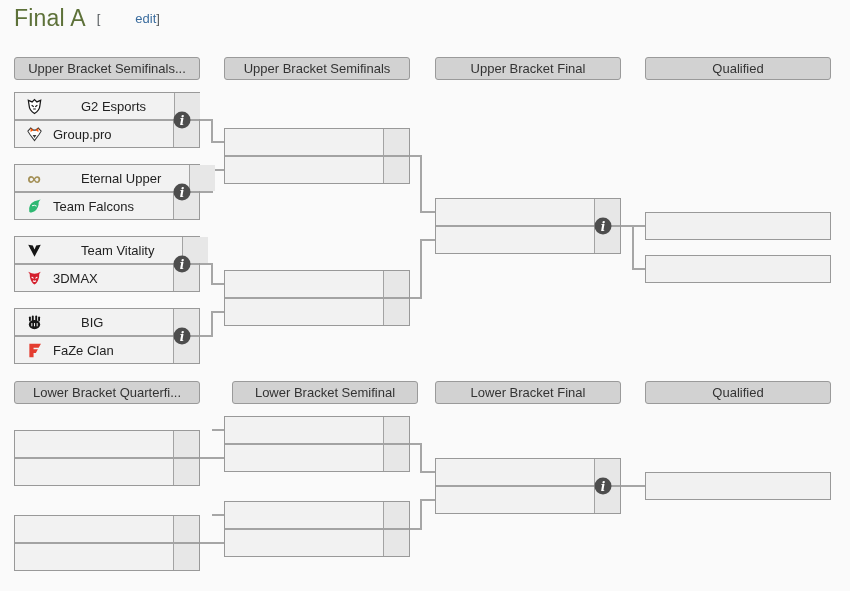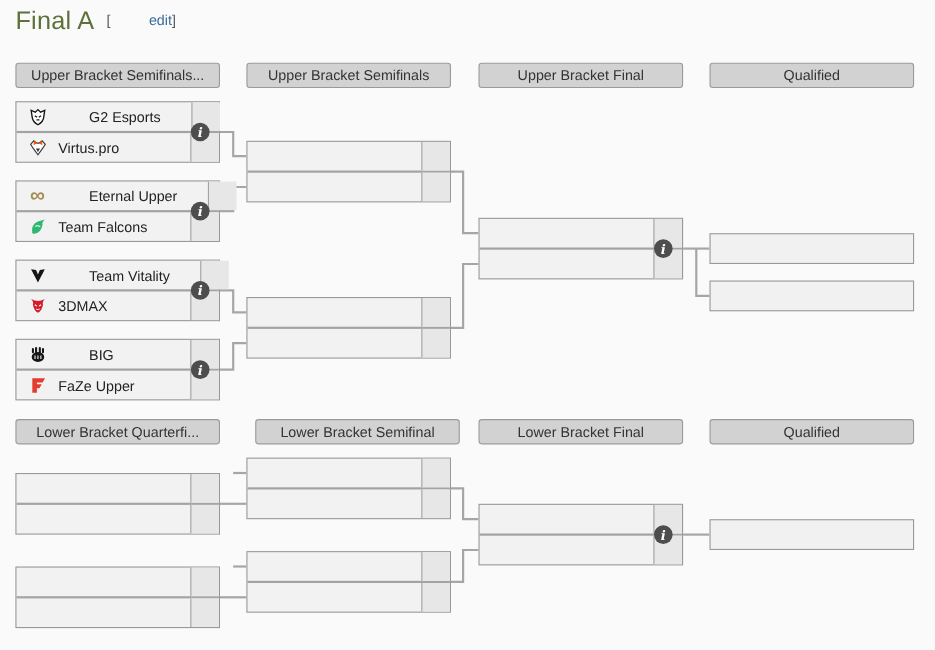--- a/index.html
+++ b/index.html
@@ -107,21 +107,21 @@
     </div>
     <div class="row">
       <span class="logo">
         <svg width="19" height="19" viewBox="0 0 20 20">
             <path d="M3 6.5 L6 3.2 L9 5.4 H11 L14 3.2 L17 6.5 L14.8 10 L10 16.5 L5.2 10 Z" fill="#fff" stroke="#3a3a3a" stroke-width="1.1"></path>
             <path d="M6 3.2 L9 5.4 L5.8 7.4 Z" fill="#ff5400"></path>
             <path d="M14 3.2 L11 5.4 L14.2 7.4 Z" fill="#ff5400"></path>
             <path d="M8 10.6 h4 l-2 3.2 Z" fill="#3a3a3a"></path>
           </svg>
       </span>
-      <span class="tname">Virtus.pro</span>
+      <span class="tname">Group.pro</span>
       <span class="cell"></span>
     </div>
     <span class="info">i</span>
   </div>
 
   <div class="match" style="left:14px;top:164px">
     <div class="row top">
       <span class="logo">
           <span class="glyph">∞</span>
         </span>
@@ -181,21 +181,21 @@
       </span>
       <span class="tname">BIG</span>
       <span class="cell"></span>
     </div>
     <div class="row">
       <span class="logo">
         <svg width="19" height="19" viewBox="0 0 20 20">
             <path d="M4.6 3 H16.8 L14.4 7 H9 V8.8 H13.6 L11.4 12.6 H9 V17 H4.6 Z" fill="#e43d30"></path>
           </svg>
       </span>
-      <span class="tname">FaZe Upper</span>
+      <span class="tname">FaZe Clan</span>
       <span class="cell"></span>
     </div>
     <span class="info">i</span>
   </div>
 
   <div class="match" style="left:224px;top:128px">
     <div class="row top">
         <span class="cell"></span>
       </div>
     <div class="row">

